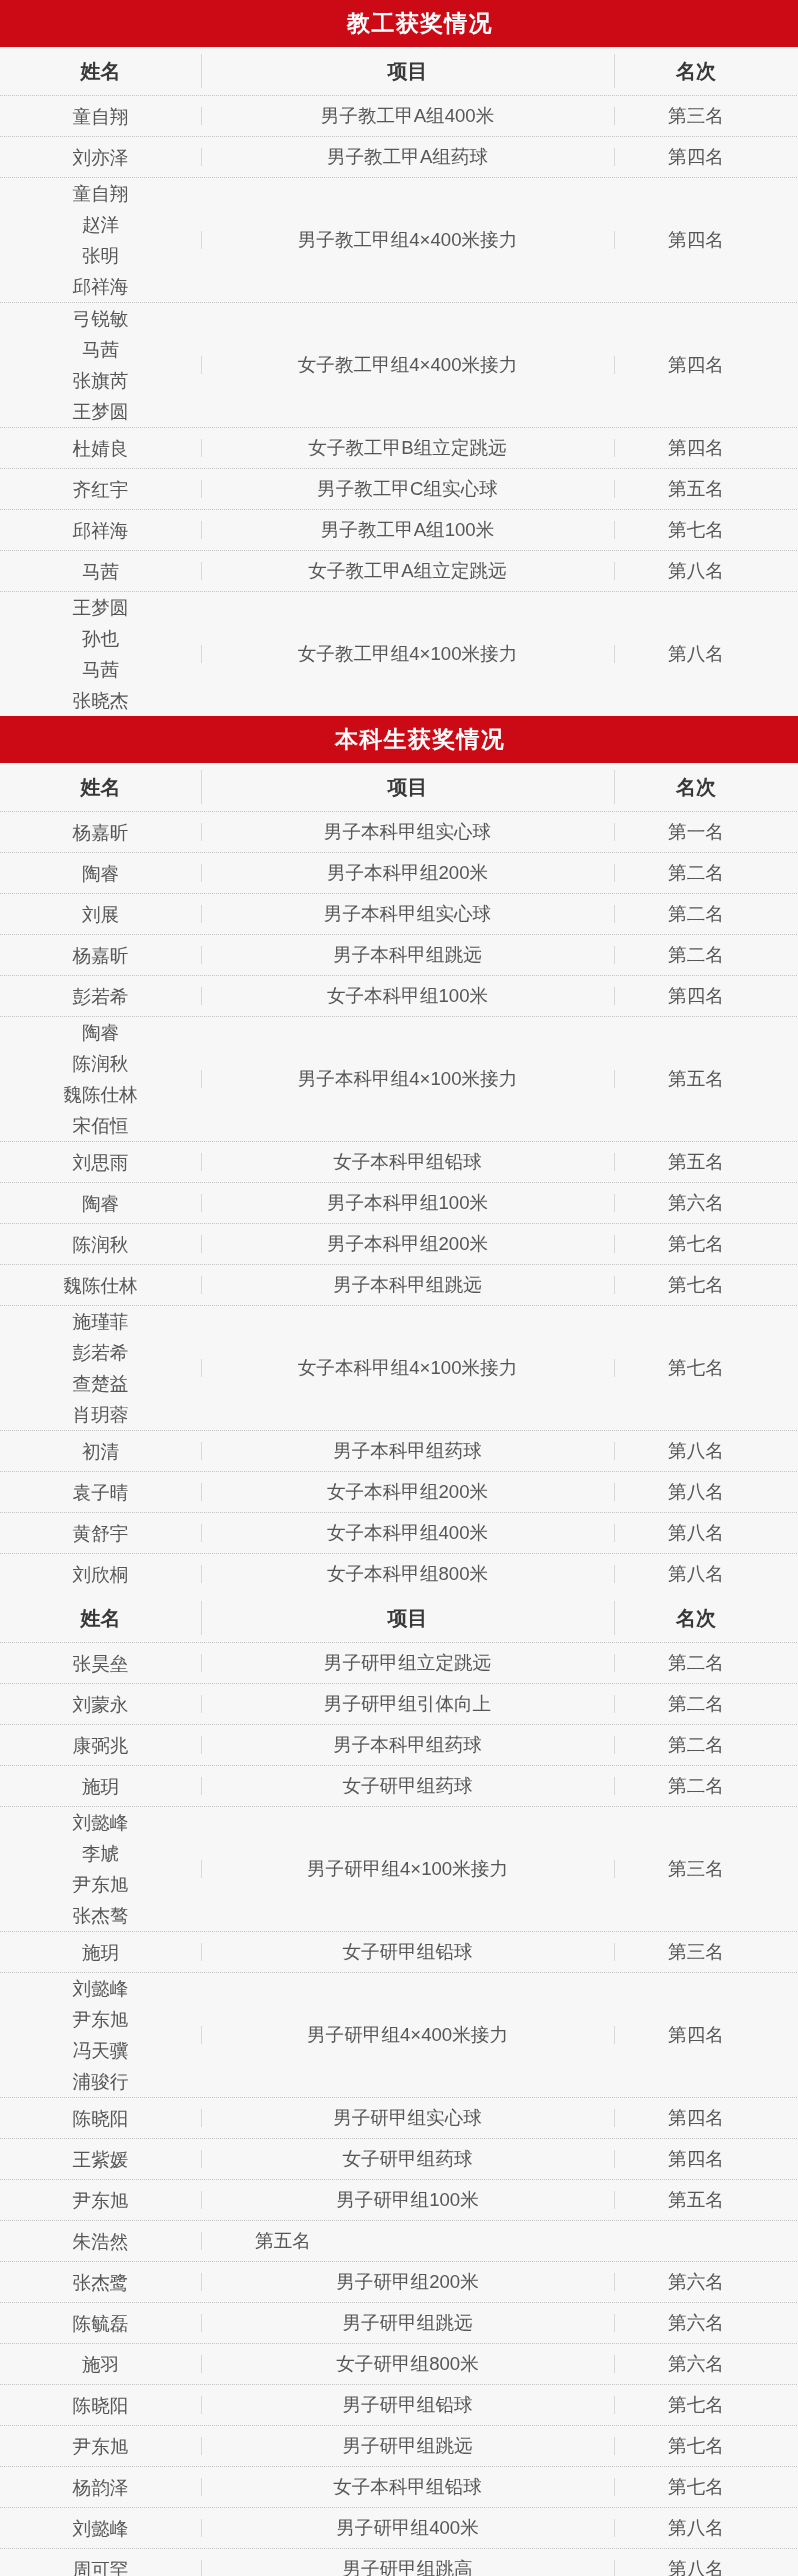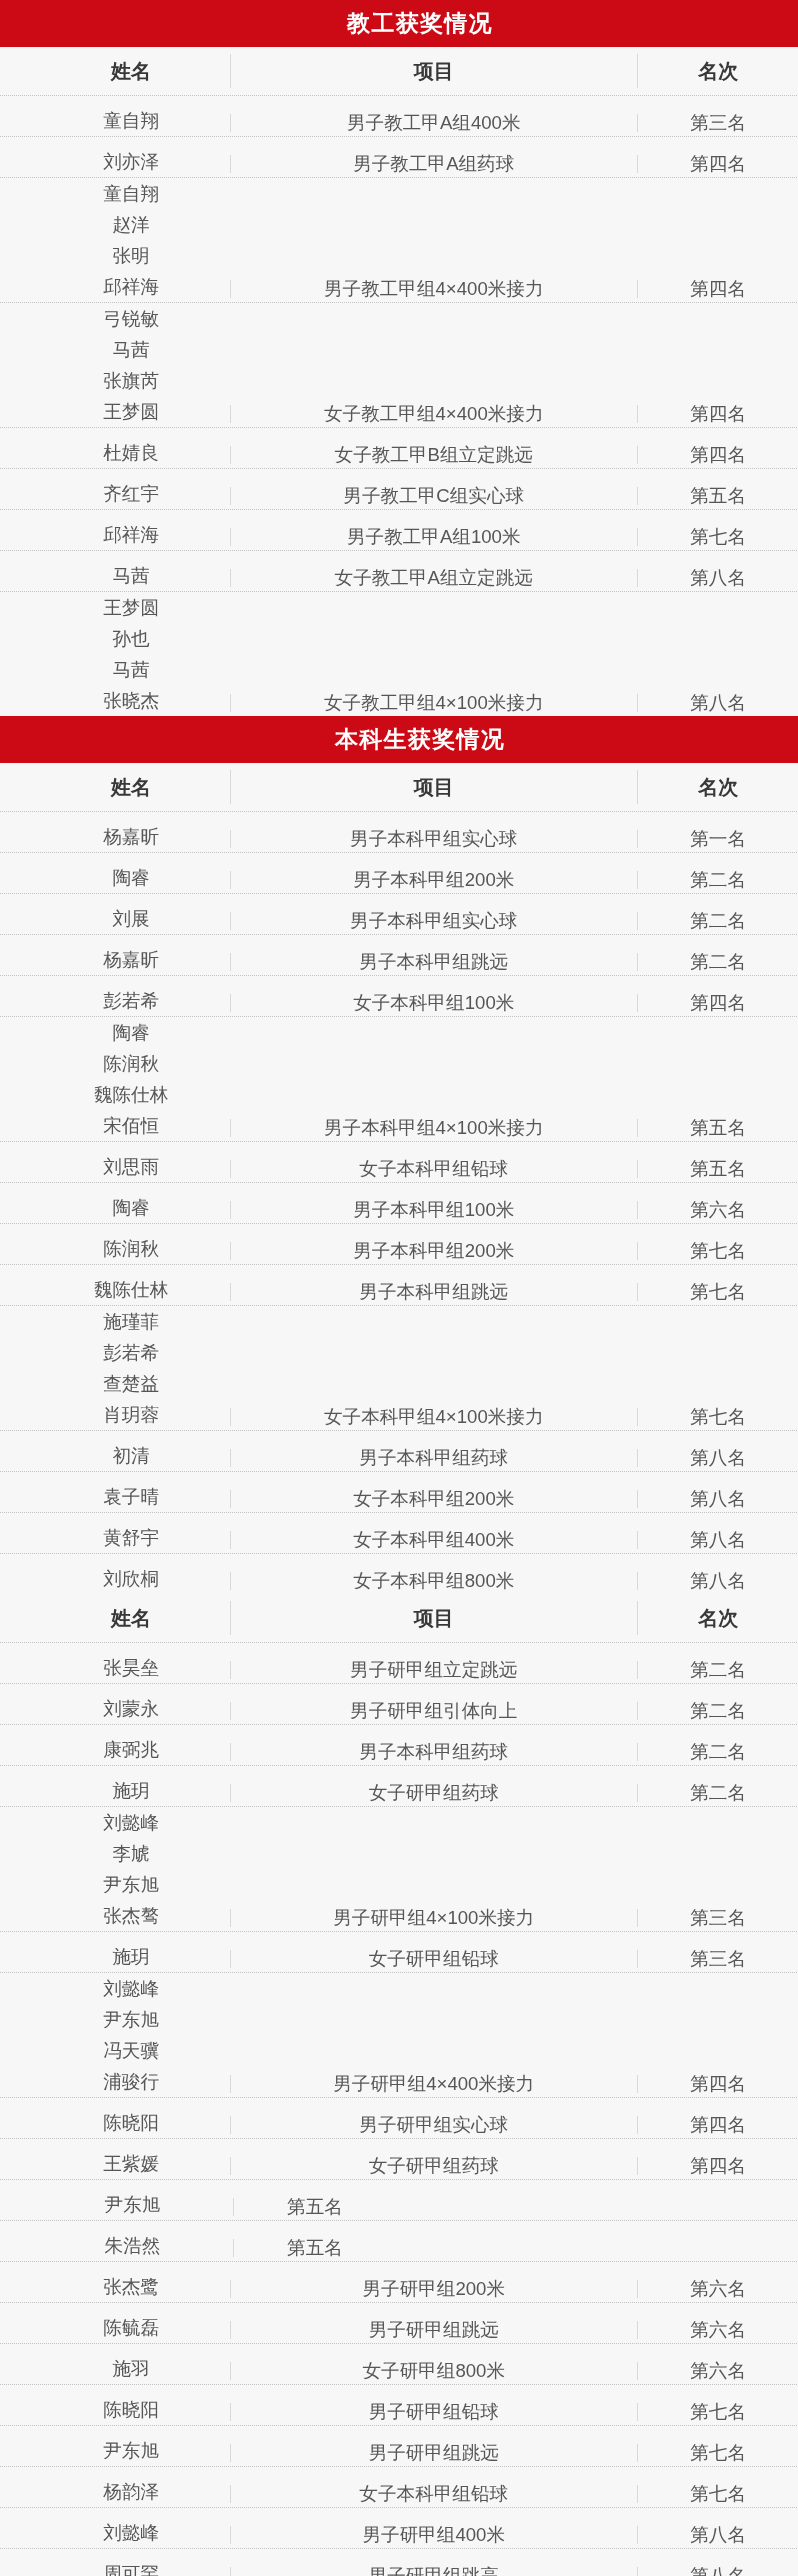--- a/index.html
+++ b/index.html
@@ -40,32 +40,32 @@
     height:48px;
     font-size:20px;
     font-weight:bold;
     color:var(--head-text);
   }
   .t-row{
     display:flex;
     background:var(--row-bg);
     border-top:0.7px dotted var(--dot);
     min-height:40px;
-    align-items:flex-end;
+    align-items:center;
     font-size:18.6px;
     color:var(--text);
   }
   .cell{
     display:flex;
     align-items:center;
     justify-content:center;
     position:relative;
     text-align:center;
   }
-  .c-name{width:201px;flex-direction:column;margin-left:32px;}
+  .c-name{width:201px;flex-direction:column;}
   .c-event{width:413px;}
   .c-rank{width:164px;}
   .c-event::before,
   .c-rank::before{
     content:"";
     position:absolute;
     left:0;
     top:14%;
     bottom:14%;
     width:0.7px;
@@ -352,20 +352,21 @@
           <div class="cell c-name">
             <div class="name-line">王紫媛</div>
           </div>
           <div class="cell c-event">女子研甲组药球</div>
           <div class="cell c-rank">第四名</div>
         </div>
         <div class="t-row">
           <div class="cell c-name">
             <div class="name-line">尹东旭</div>
           </div>
+          <div class="cell c-event">男子研甲组100米</div>
           <div class="cell c-rank">第五名</div>
         </div>
         <div class="t-row">
           <div class="cell c-name">
             <div class="name-line">朱浩然</div>
           </div>
           <div class="cell c-rank">第五名</div>
         </div>
         <div class="t-row">
           <div class="cell c-name">

